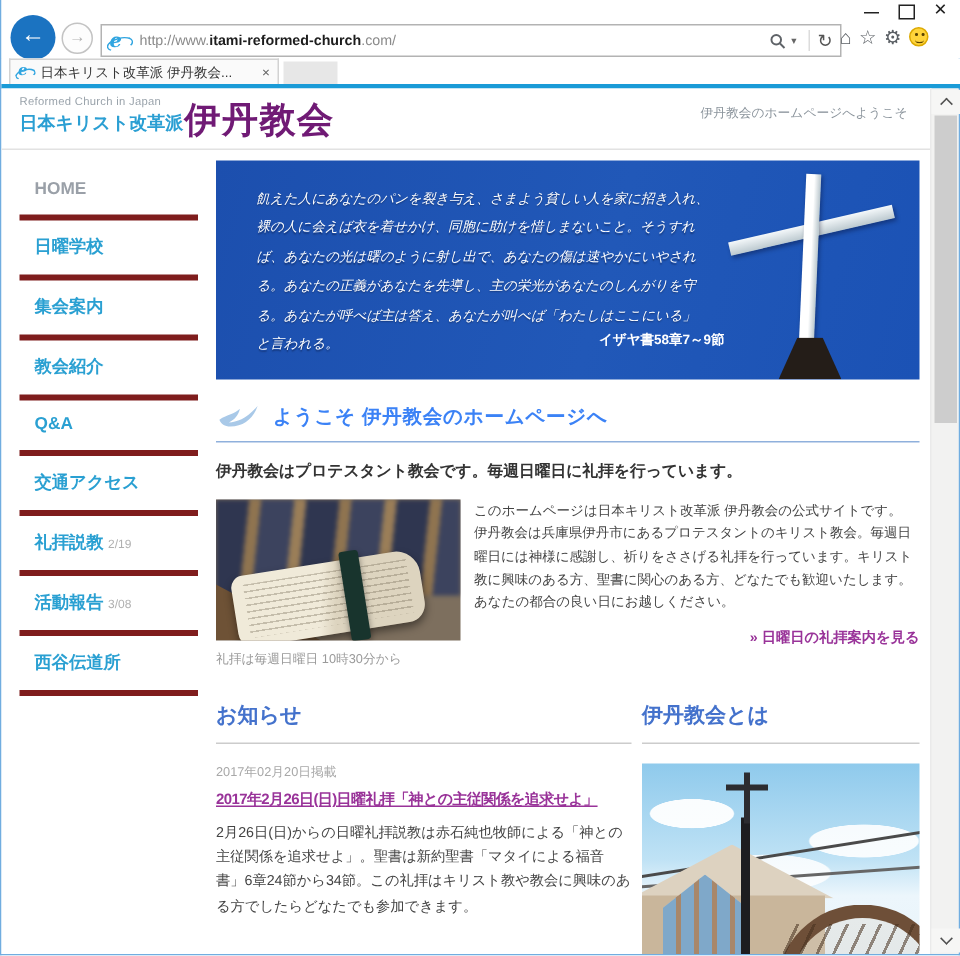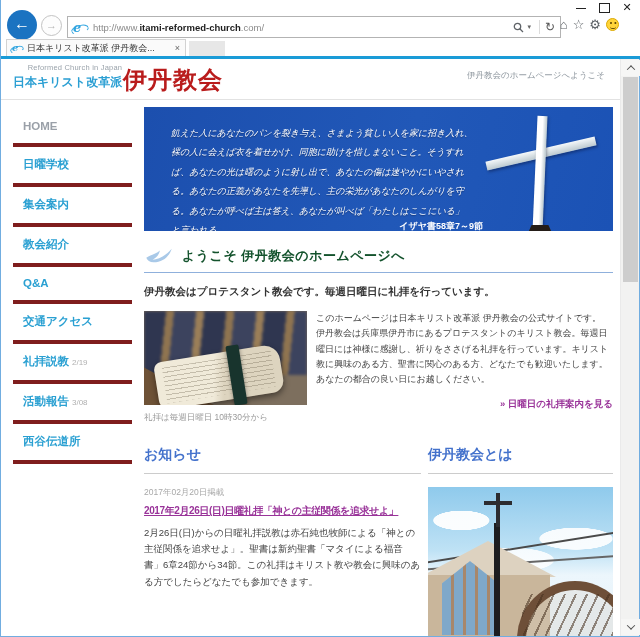--- a/index.html
+++ b/index.html
@@ -50,55 +50,55 @@
   .tabtitle { font-size:9px; color:#333; white-space:nowrap; overflow:hidden; flex:1; }
   .tabclose { font-size:9px; color:#666; margin-left:4px; }
   .newtab { position:absolute; left:188px; top:2px; width:36px; height:15px; background:#e7e7e7; }
 
   .accentline { position:absolute; top:56px; left:0; width:640px; height:3px; background:#1a9bd7; }
 
   
   .page { position:absolute; top:59px; left:0; width:620px; height:577px; background:#fff; overflow:hidden; }
 
   .siteheader { position:absolute; top:0; left:0; width:620px; height:41px; border-bottom:1px solid #e2e2e2; }
-  .logo { position:absolute; left:12px; top:4px;text-align:right; }
+  .logo { position:absolute; left:12px; top:4px; }
   .logo-en { font-size:7.5px; color:#9aa3ab; letter-spacing:.2px; }
   .logo-jp { font-size:12px; font-weight:bold; color:#2b9fd3; margin-top:2px; }
-  .logo-big { position:absolute; left:122px; top:5px; font-size:24px; font-weight:bold; color:#b91c1c; letter-spacing:1px; }
+  .logo-big { position:absolute; left:122px; top:5px; font-size:24px; font-weight:bold; color:#701a75; letter-spacing:1px; }
   .hdr-welcome { position:absolute; right:16px; top:11px; font-size:8.5px; color:#8b949c; }
 
   
   .sidebar { position:absolute; left:12px; top:51px; width:119px; list-style:none; }
   .sidebar li { border-bottom:4px solid #7f1d1d; padding:10px 0 11px 10px;
                 font-size:11.5px; font-weight:bold; color:#2aa0d2; cursor:pointer; }
   .sidebar li.current { color:#9aa0a8; }
   .sidebar .sdate { font-size:8px; color:#b0b0b0; font-weight:normal; margin-left:3px; }
 
   
   .main { position:absolute; left:143px; top:48px; width:469px; }
 
-  .hero { position:relative; width:469px; height:124px; overflow:hidden;
+  .hero { position:relative; width:469px; height:146px; overflow:hidden;
           background:linear-gradient(105deg,#1c4fae 0%, #2158b8 55%, #1b52b5 100%);text-decoration:underline; }
   .scripture { position:absolute; left:27px; top:17px; width:302px; color:#fff;
                font-family:"DejaVu Serif", serif; font-style:italic;
                font-size:9px; line-height:19.4px; text-shadow:0 1px 1px rgba(0,0,20,.4); }
   .attribution { position:absolute; left:27px; top:113px; width:312px; text-align:right; color:#fff;
                  font-size:9px; font-weight:bold; }
   .crosswrap { position:absolute; right:6px; top:0; width:132px; height:146px; }
   .cross-v { position:absolute; left:60px; top:9px; width:10px; height:116px;
              background:linear-gradient(90deg,#ffffff 55%,#b9c6cc); transform:rotate(2.5deg);
              box-shadow:1px 1px 3px rgba(0,0,30,.35); }
   .cross-h { position:absolute; left:10px; top:42px; width:112px; height:9px;
              background:linear-gradient(#f4f8fa,#bcc9cf); transform:rotate(-13deg);
              box-shadow:1px 2px 3px rgba(0,0,30,.35); }
   .cross-base { position:absolute; left:44px; top:118px; width:42px; height:28px; background:#241d18;
                 clip-path:polygon(30% 0,70% 0,100% 100%,0 100%); }
 
   .sec-head { display:flex; align-items:center; gap:8px; margin-top:15px; }
-  .sec-head h2 { font-size:13px; font-weight:bold; color:#14532d; letter-spacing:.5px; }
+  .sec-head h2 { font-size:13px; font-weight:bold; color:#3b82f6; letter-spacing:.5px; }
   .blue-rule { border-top:1px solid #8fb0dc; margin-top:6px; }
 
   .intro { margin:12px 0 12px; font-size:10.5px; font-weight:bold; color:#333; }
 
   .media { display:flex; }
   .photo-col { width:163px; flex:none; }
   .photo-bible { position:relative; width:163px; height:94px; overflow:hidden; background:#7d6f5e; }
   .chairs { position:absolute; left:0; top:0; right:0; height:64px;
             background:repeating-linear-gradient(96deg, #2f3650 0 22px, #8f7450 22px 30px, #3c435e 30px 52px, #9a7e58 52px 60px);
             filter:blur(1.5px); }

